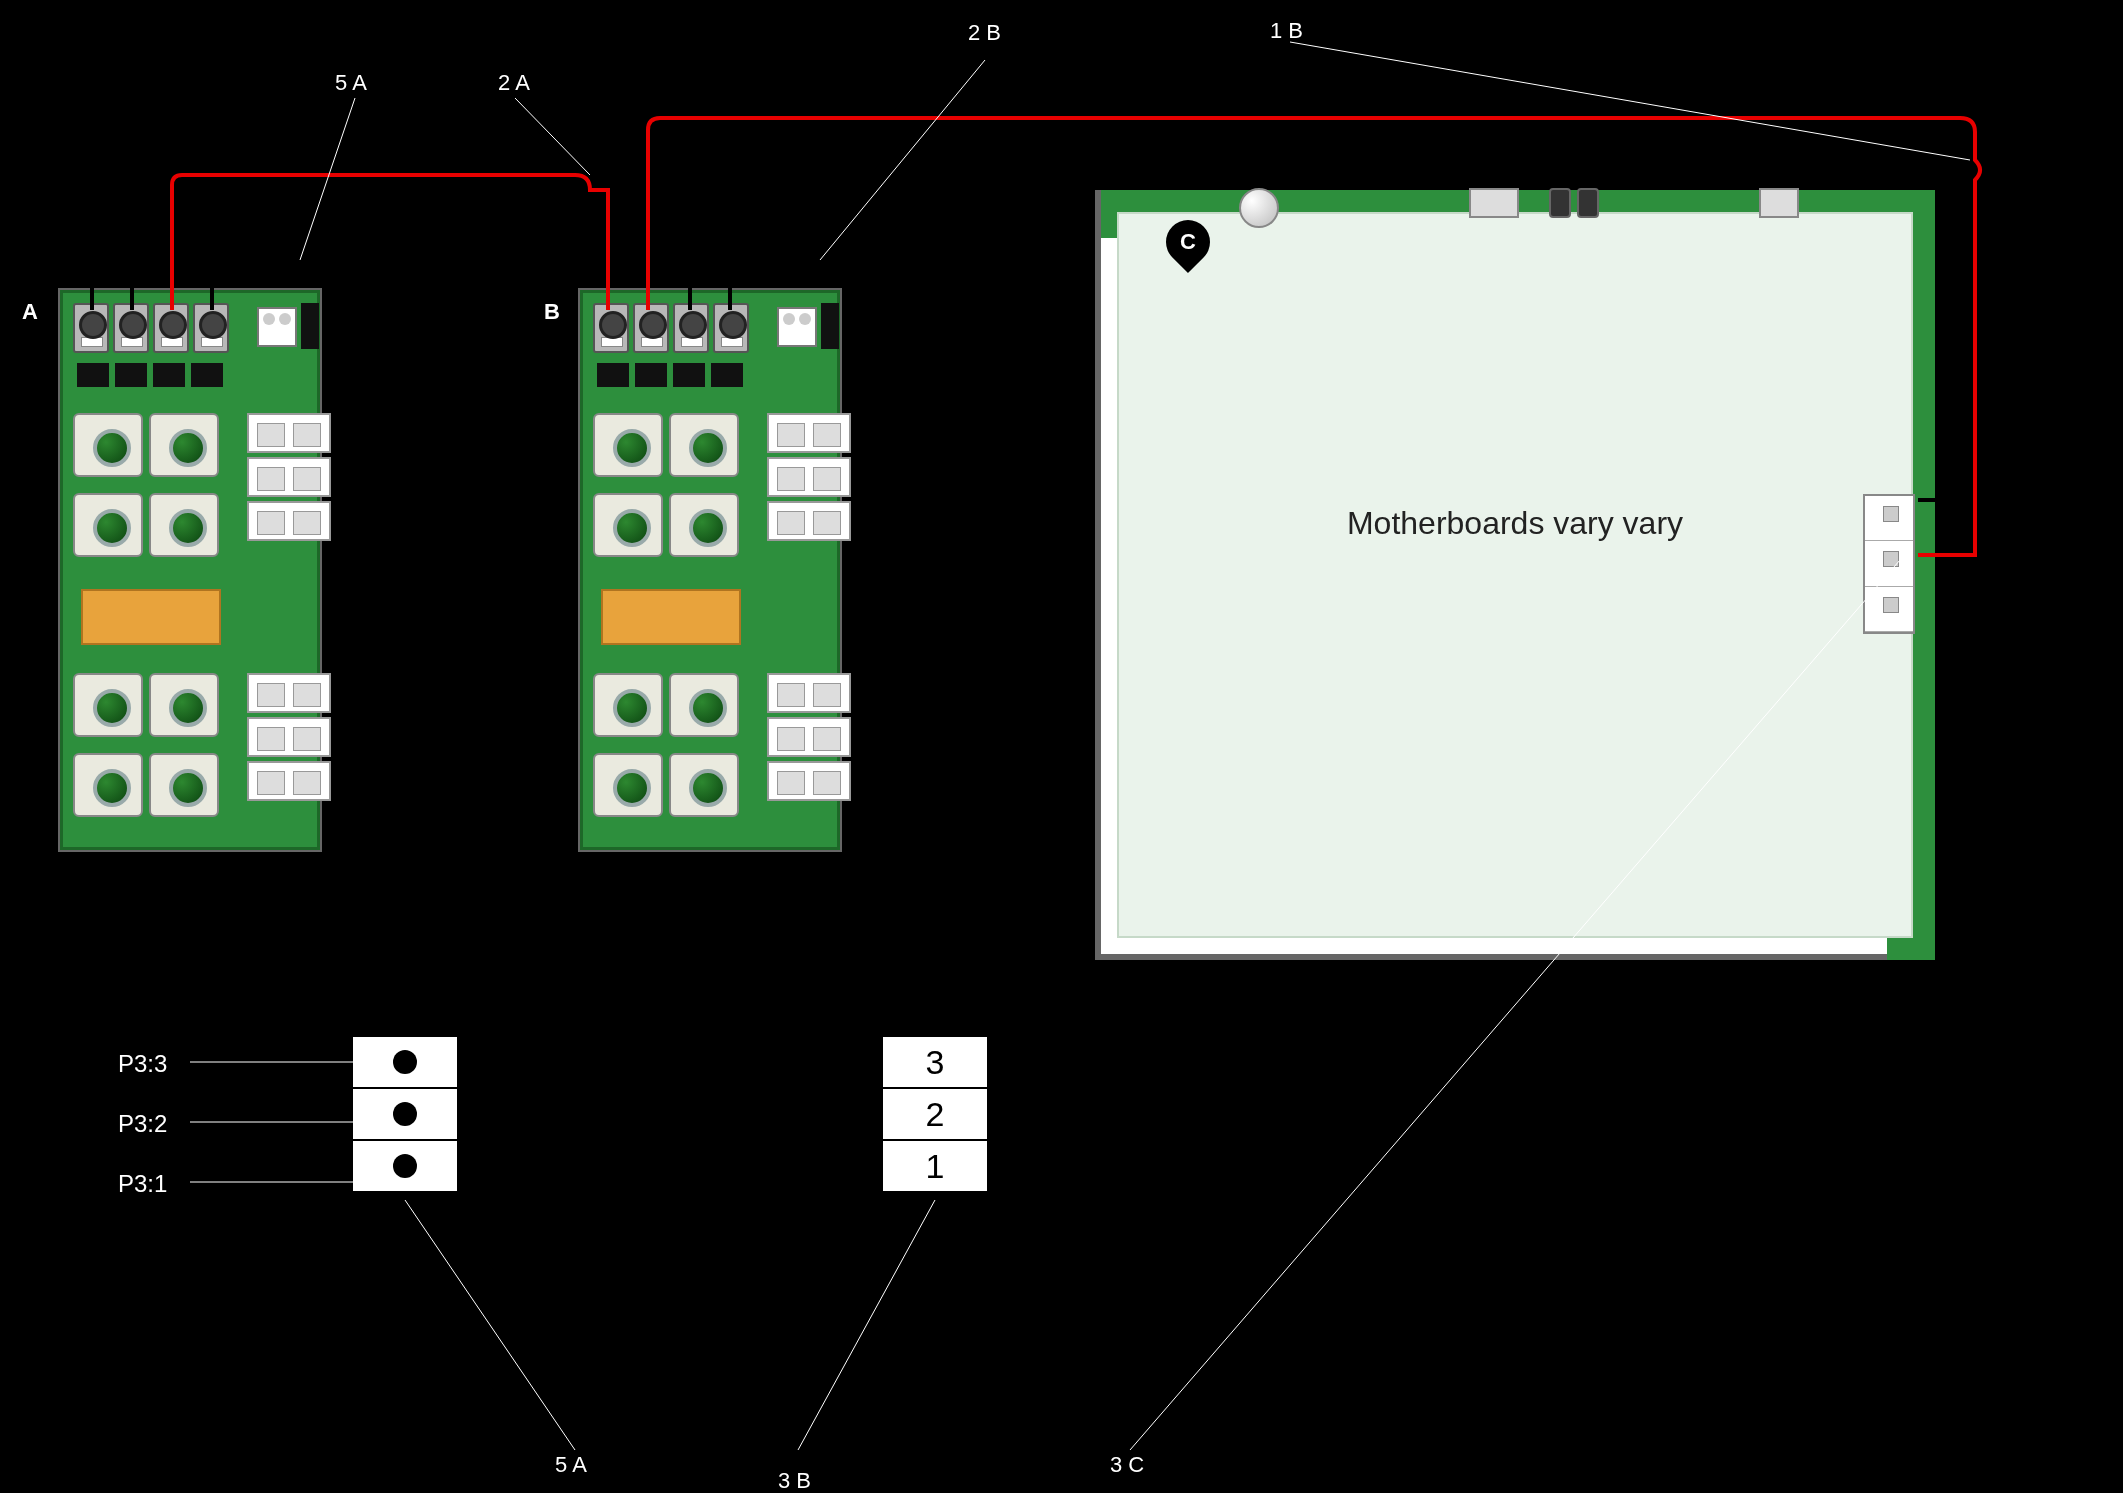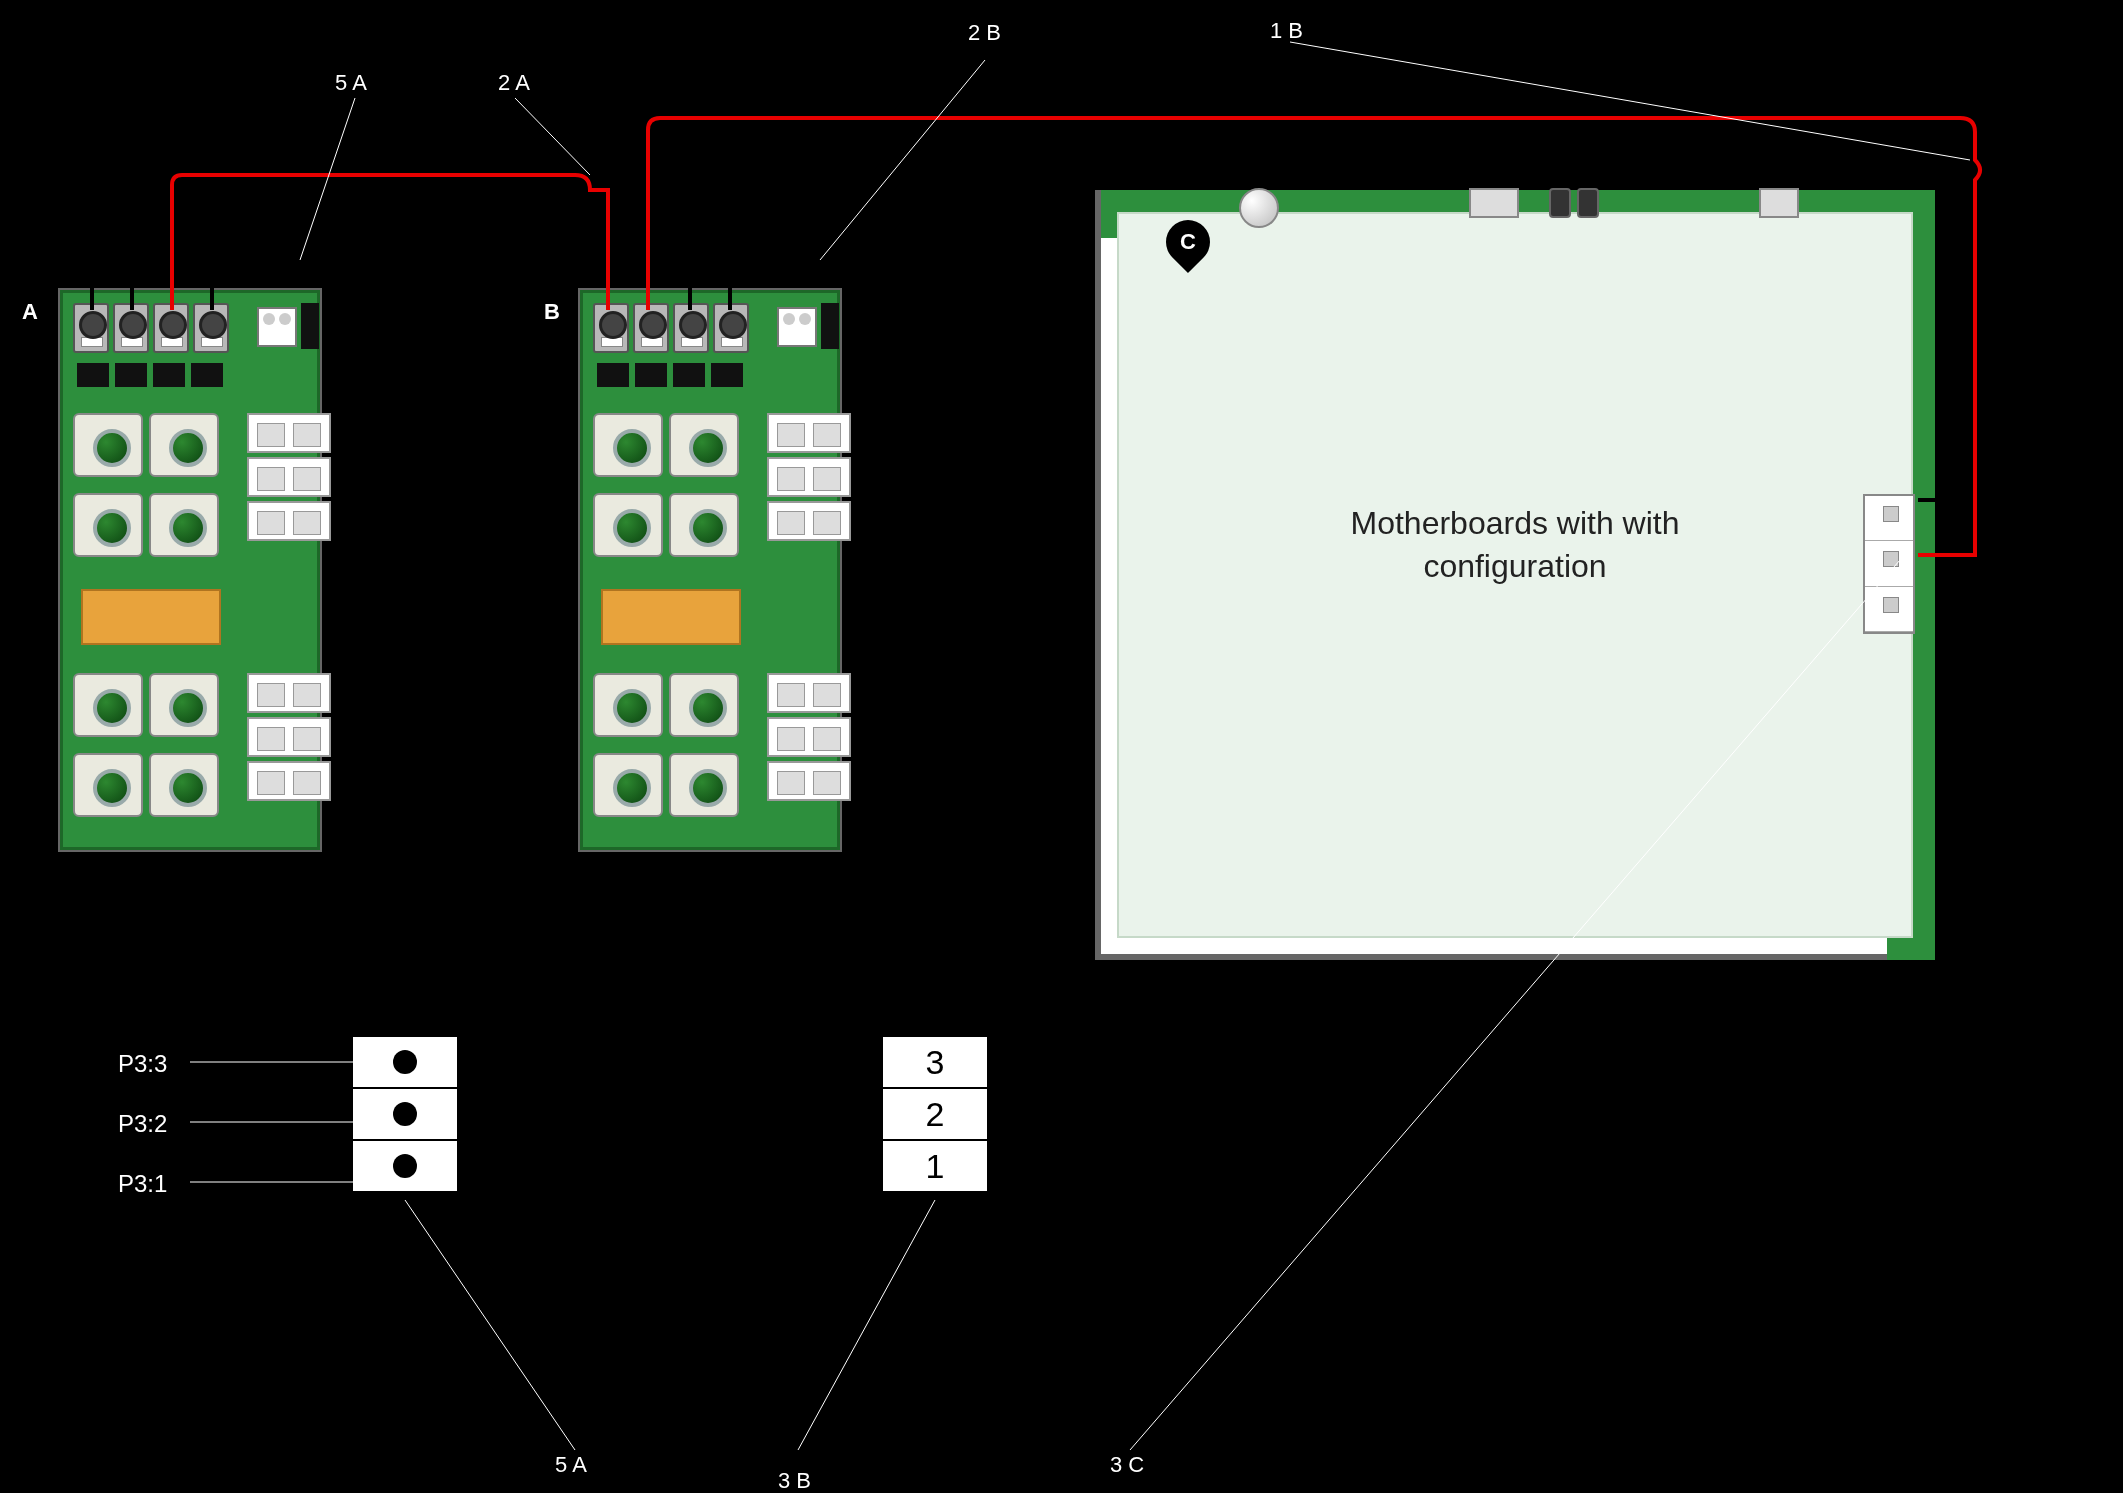--- a/index.html
+++ b/index.html
@@ -310,22 +310,21 @@
   <div class="mobo-green-right"></div>
   <div class="mobo-inner">
 
     <div class="topc dome" style="left:120px;"></div>
     <div class="topc usb" style="left:350px;"></div>
     <div class="topc cap" style="left:430px;"></div>
     <div class="topc cap" style="left:458px;"></div>
     <div class="topc usb" style="left:640px; width:40px;"></div>
     <div class="mobo-txt">
       <div style="height:28px;"></div>
-      <div>Motherboards with with</div>
-      <div>configuration</div>
+      <div>Motherboards vary vary</div>
     </div>
     <div class="p3">
       <div></div>
         <div></div>
         <div></div>
     </div>
   </div>
 </div>
 <div class="badge" style="top:220px; left:1166px;">
     <span>C</span>

